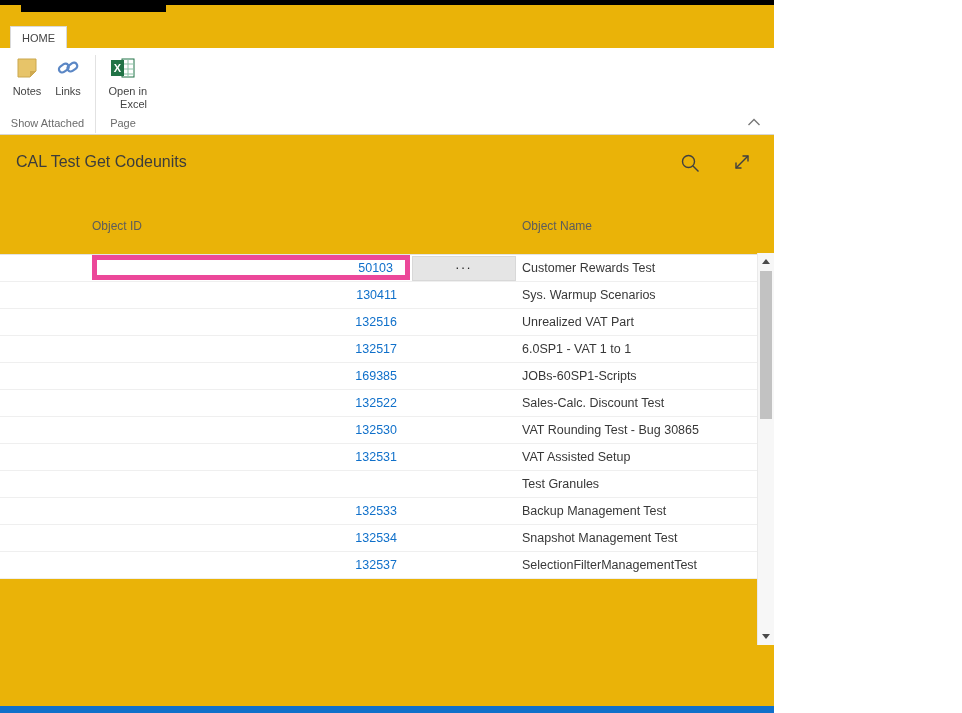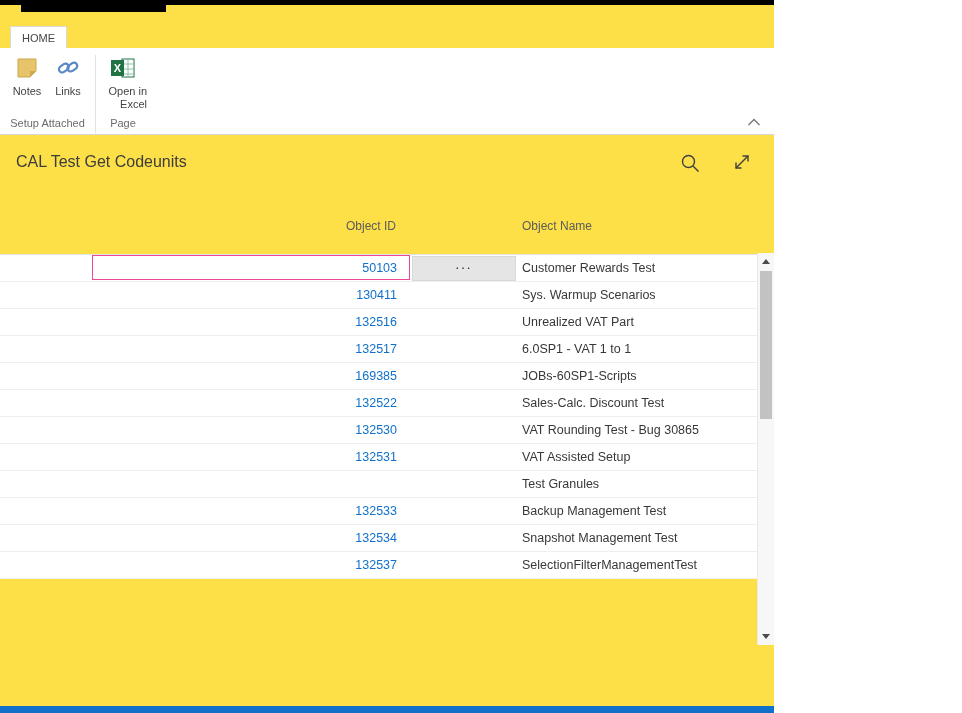--- a/index.html
+++ b/index.html
@@ -1,18 +1,18 @@
 <!DOCTYPE html>
 <html style="--link: #1070ca; --ok-button: #0e6cc2; --accent-strip: #1070ca; --excel-green: #217346; --note-yellow: #e7c469;"><head>
 <meta charset="utf-8">
 <style>
   * { margin:0; padding:0; box-sizing:border-box; }
   html,body { background:#ffffff; }
   body { font-family:"Liberation Sans", sans-serif; }
-  .window { position:relative; width:774px; height:713px; background:#fde047; overflow:hidden; }
+  .window { position:relative; width:774px; height:713px; background:#eab308; overflow:hidden; }
 
   
   .topline { position:absolute; top:0; left:0; width:100%; height:5px; background:#000; }
   .toptab  { position:absolute; top:0; left:21px; width:145px; height:12px; background:#000; }
 
   
   .home-tab { position:absolute; top:26px; left:10px; height:23px; padding:0 11px;
               background:#fff; border:1px solid #d9d9d9; border-bottom:none;
               font-size:11px; color:#444; display:flex; align-items:center; cursor:pointer; }
 
@@ -32,33 +32,33 @@
   .ribbon-collapse { position:absolute; right:12px; bottom:6px; width:16px; height:12px;
                      display:flex; align-items:center; justify-content:center; cursor:pointer; }
 
   
   .page-header { position:absolute; top:135px; left:0; width:100%; height:60px; }
   .page-title { position:absolute; left:16px; top:18px; font-size:16px; font-weight:400; color:#3c3c3c; }
   .hdr-search { position:absolute; right:74px; top:18px; width:20px; height:20px; cursor:pointer; }
   .hdr-expand { position:absolute; right:22px; top:17px; width:20px; height:20px; cursor:pointer; }
 
   
-  .col-head-id   { position:absolute; top:219px; left:92px; width:318px; text-align:right;
+  .col-head-id   { position:absolute; top:219px; left:92px; width:318px; 
                    padding-right:14px; font-size:12px; color:#5c5c5c; }
   .col-head-name { position:absolute; top:219px; left:522px; font-size:12px; color:#5c5c5c; }
   .grid-topline  { position:absolute; top:254px; left:0; width:100%; border-top:1px solid #e3e3e3; }
 
   
   .grid-body { position:absolute; top:255px; left:0; width:945px; }
   .row { position:relative; height:27px; border-bottom:1px solid #efefef; background:#fff; }
   .cell-id { position:absolute; left:92px; top:0; width:318px; height:100%; }
   .id-box { position:absolute; left:0; right:0; top:0; bottom:0;
             display:flex; align-items:center; justify-content:flex-end; padding-right:13px; }
   .id-text { color:var(--link,#1070ca); font-size:12.5px; cursor:pointer; }
-  .row.selected .id-box { border:1px solid #ec4899; background:#fff; bottom:1px; padding-right:12px; }
+  .row.selected .id-box { border:5px solid #ec4899; background:#fff; bottom:1px; padding-right:12px; }
   .cell-assist { position:absolute; left:412px; top:0; width:104px; height:100%;
                  display:flex; align-items:center; }
   .assist-btn { width:100%; height:25px; background:#e5e5e5; border:1px solid #d8d8d8;
                 color:#222; font-size:13px; letter-spacing:2px; line-height:1;
                 display:flex; align-items:center; justify-content:center;
                 padding-bottom:7px; cursor:pointer; font-family:inherit; }
   .cell-name { position:absolute; left:522px; right:10px; top:0; height:100%;
                display:flex; align-items:center; font-size:12.5px; color:#383838; cursor:default; }
 
   
@@ -124,21 +124,21 @@
         <svg width="26" height="24" viewBox="0 0 26 24">
           <rect x="12" y="3" width="12" height="18" fill="#fff" stroke="#217346" stroke-width="1"></rect>
           <path d="M12 8 H24 M12 13 H24 M12 18 H24 M18 3 V21" stroke="#8cc1a6" stroke-width="1"></path>
           <rect x="1" y="4" width="13" height="16" fill="#217346"></rect>
           <text x="7.5" y="16" font-size="11" fill="#fff" font-weight="bold" text-anchor="middle" font-family="Liberation Sans, sans-serif">X</text>
         </svg>
       </span>
       <span class="lbl">Open in Excel</span>
     </div>
 
-    <div class="grp-label grp-attached">Setup Attached</div>
+    <div class="grp-label grp-attached">Show Attached</div>
     <div class="grp-label grp-page">Page</div>
 
     <div class="ribbon-collapse">
       <svg width="14" height="9" viewBox="0 0 14 9" fill="none" stroke="#777" stroke-width="1.4">
         <polyline points="1.5,7 7,1.5 12.5,7"></polyline>
       </svg>
     </div>
   </div>
 
   <div class="page-header">

